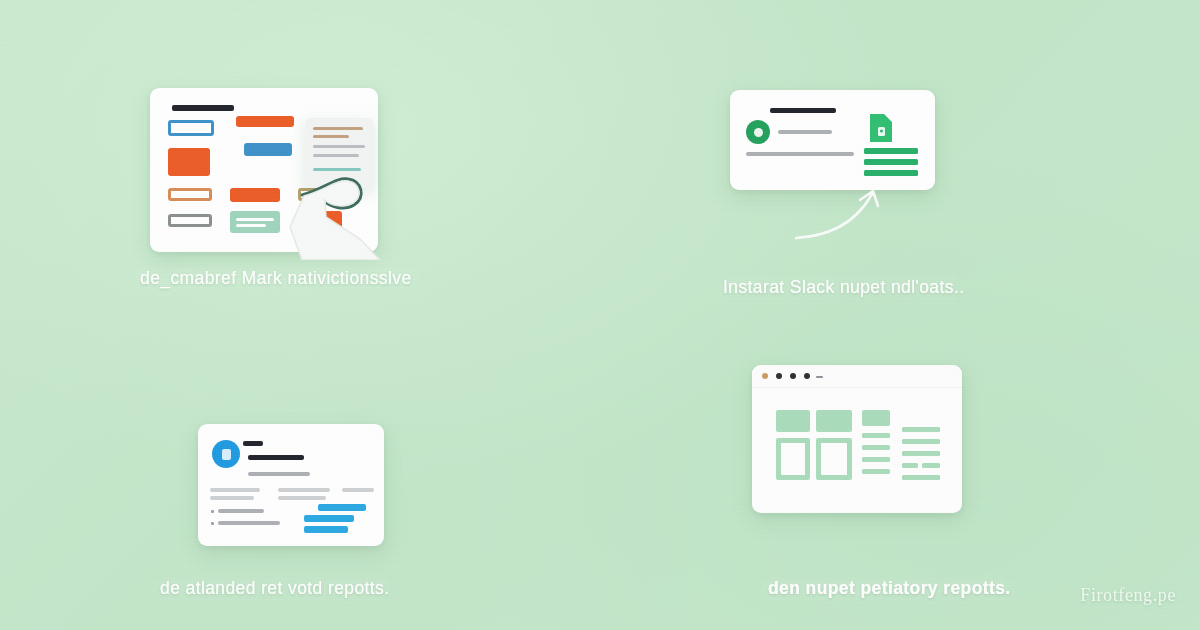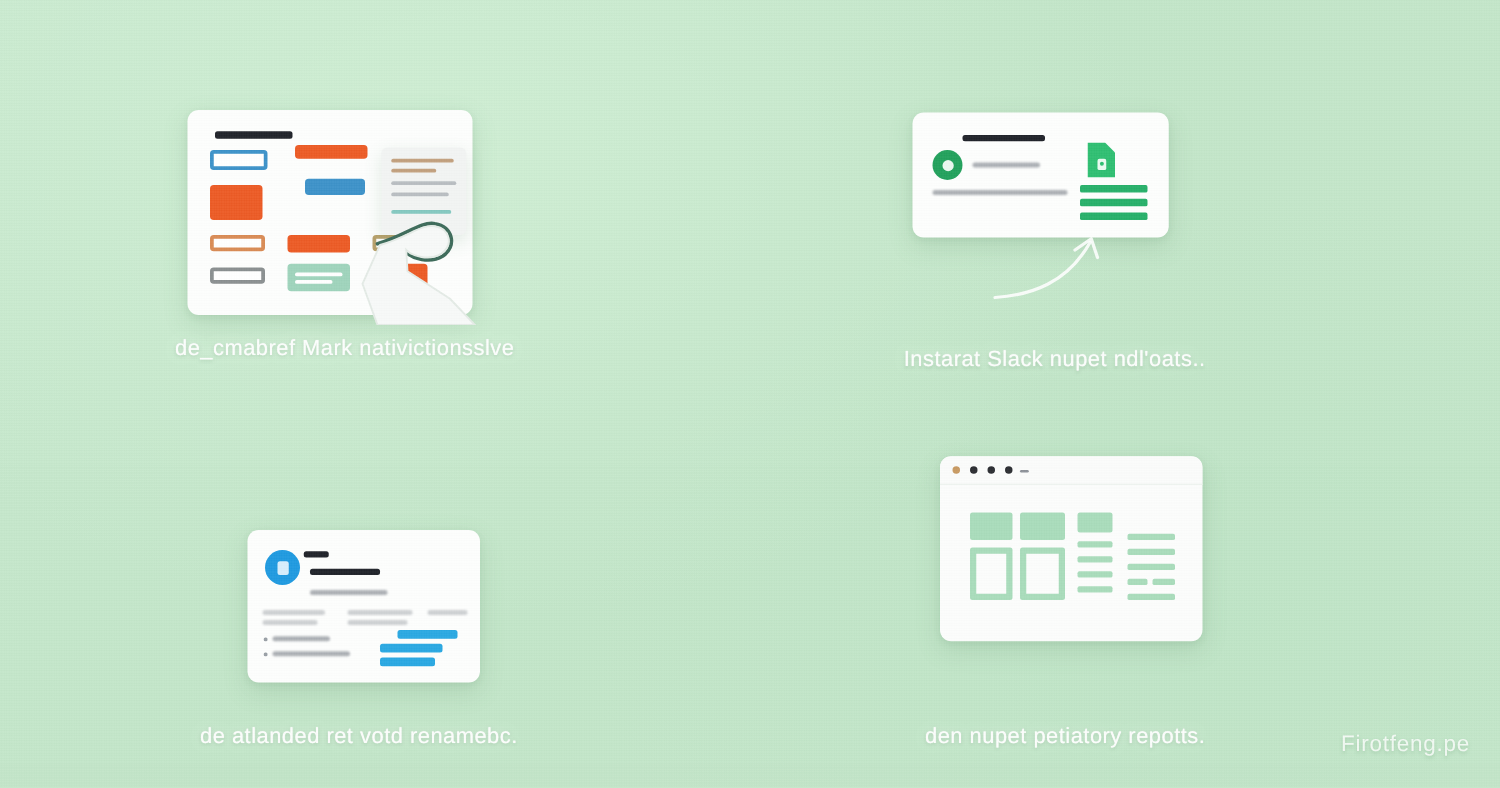--- a/index.html
+++ b/index.html
@@ -248,20 +248,21 @@
   
   #watermark {
     position: absolute;
     right: 24px;
     bottom: 24px;
     color: rgba(255,255,255,0.80);
     font-size: 18px;
     letter-spacing: 0.6px;
     filter: blur(0.5px);
     text-shadow: 0 1px 3px rgba(120,170,130,0.4);
+    font-family: Liberation Serif, serif;
   }
 </style>
 </head>
 <body>
 
 <div id="stage">
 
   <div class="quadrant">
 
     <div id="card-kanban">
@@ -346,21 +347,21 @@
       <div class="bullet-dot" style="left:13px;top:86px;"></div>
       <div class="fuzz-line" style="left:20px;top:85px;width:46px;height:3.5px;"></div>
       <div class="bullet-dot" style="left:13px;top:98px;"></div>
       <div class="fuzz-line" style="left:20px;top:97px;width:62px;height:3.5px;"></div>
 
       <div class="blue-chip" style="left:120px;top:80px;width:48px;"></div>
       <div class="blue-chip" style="left:106px;top:91px;width:50px;"></div>
       <div class="blue-chip" style="left:106px;top:102px;width:44px;"></div>
     </div>
 
-    <div class="caption" style="left:160px; top:578px;">de atlanded ret votd renamebc.</div>
+    <div class="caption" style="left:160px; top:578px;">de atlanded ret votd repotts.</div>
   </div>
 
   <div class="quadrant">
 
     <div id="card-browser">
       <div id="browser-bar"></div>
       <div class="dot" style="left:10px;background:#c99b63;"></div>
       <div class="dot" style="left:24px;background:#2d2f33;"></div>
       <div class="dot" style="left:38px;background:#2d2f33;"></div>
       <div class="dot" style="left:52px;background:#2d2f33;"></div>
@@ -380,19 +381,19 @@
       <div class="green-line" style="left:110px;top:104px;width:28px;"></div>
 
       <div class="green-line" style="left:150px;top:62px;width:38px;"></div>
       <div class="green-line" style="left:150px;top:74px;width:38px;"></div>
       <div class="green-line" style="left:150px;top:86px;width:38px;"></div>
       <div class="green-line" style="left:150px;top:98px;width:16px;"></div>
       <div class="green-line" style="left:170px;top:98px;width:18px;"></div>
       <div class="green-line" style="left:150px;top:110px;width:38px;"></div>
     </div>
 
-    <div class="caption" style="left:740px; top:578px;">den nupet petiatory repotts.</div>
+    <div class="caption" style="left:768px; top:578px;font-weight:bold;">den nupet petiatory repotts.</div>
   </div>
 
   <div id="watermark">Firotfeng.pe</div>
 
   <div id="grain"></div>
 </div>
 
 </body></html>

